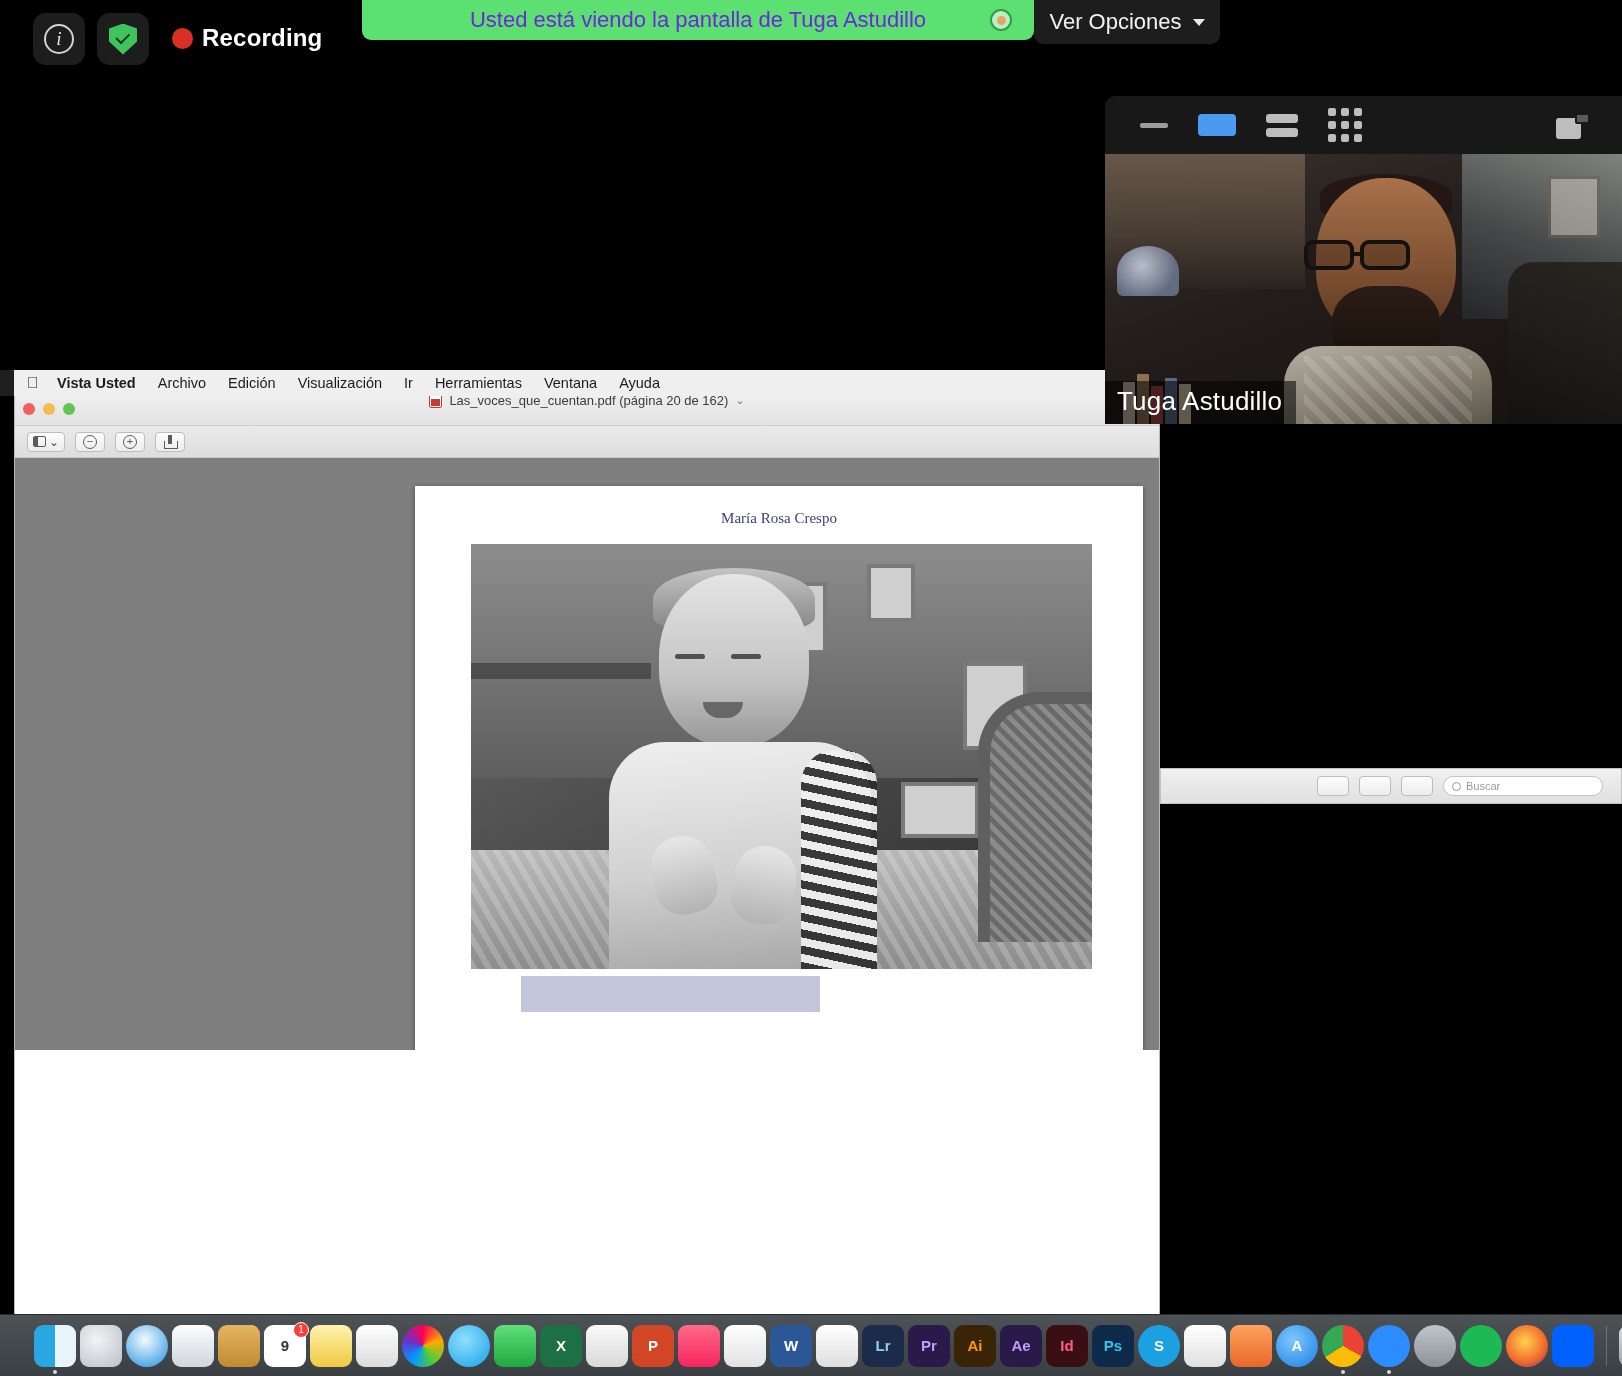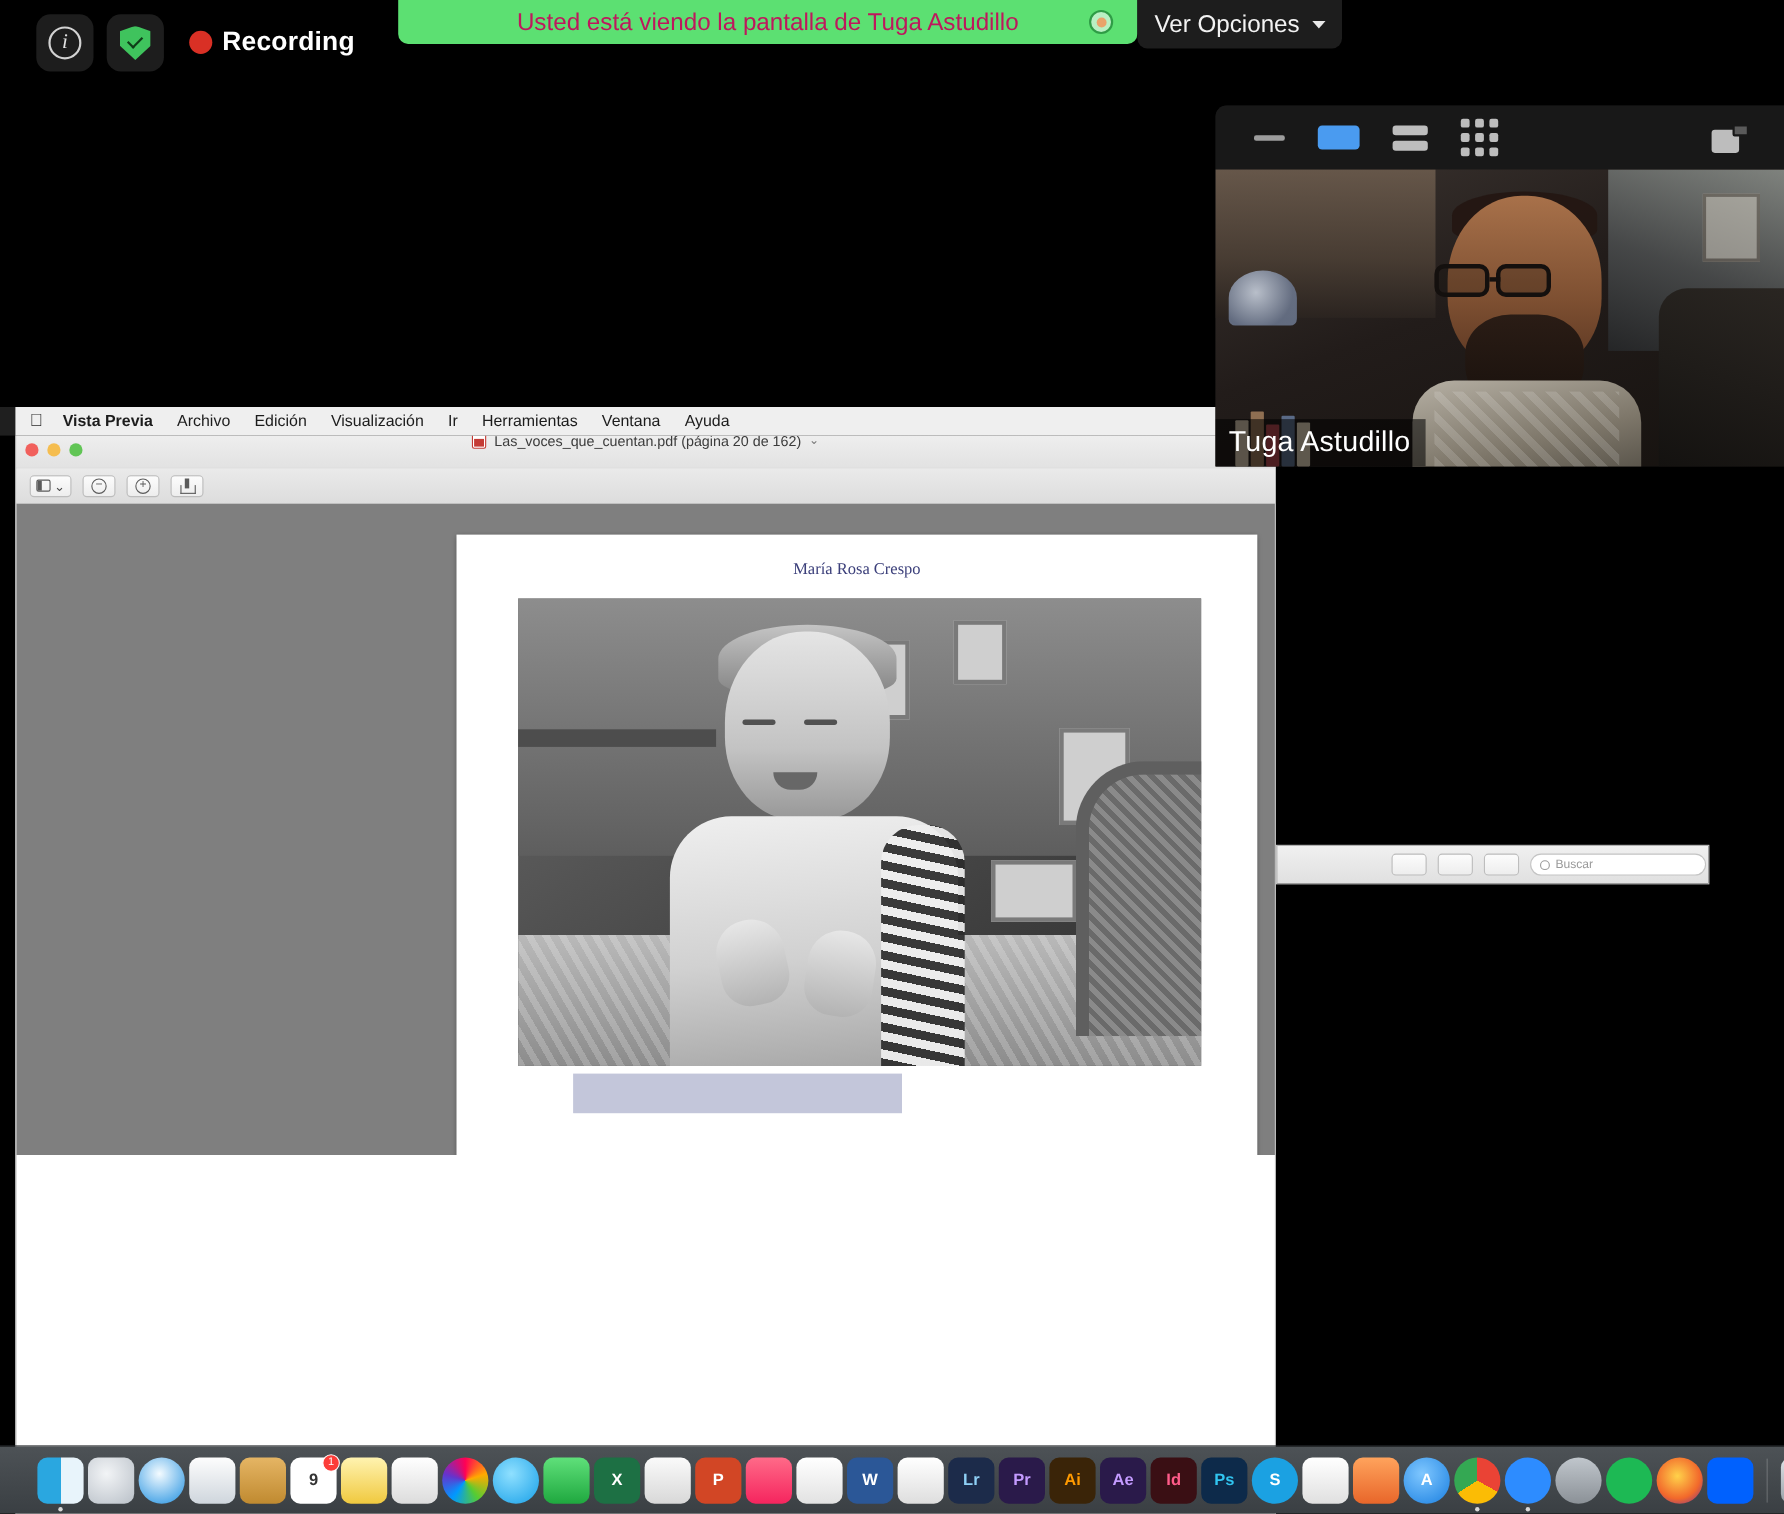--- a/index.html
+++ b/index.html
@@ -19,21 +19,21 @@
                   clip-path:polygon(50% 0%, 100% 16%, 100% 58%, 50% 100%, 0% 58%, 0% 16%);
                   display:flex; align-items:center; justify-content:center; }
   .shield-check { width:13px; height:8px; border-left:2.6px solid #0f3c18; border-bottom:2.6px solid #0f3c18;
                   transform:rotate(-45deg) translate(1px,-2px); }
   .rec-dot { position:absolute; left:172px; top:28px; width:21px; height:21px; border-radius:50%; background:#d93025; }
   .rec-label { position:absolute; left:202px; top:24px; color:#fff; font-size:24px; font-weight:bold; letter-spacing:.2px; }
 
   .share-banner { position:absolute; left:362px; top:0; width:672px; height:40px; background:#5ce072;
                   border-bottom-left-radius:9px; border-bottom-right-radius:9px;
                   display:flex; align-items:center; justify-content:center; gap:0; }
-  .share-text { color:#be185d; font-size:22px; white-space:nowrap; }
+  .share-text { color:#6d28d9; font-size:22px; white-space:nowrap; }
   .share-ind { position:absolute; right:22px; top:9px; width:22px; height:22px; border-radius:50%;
                border:2px solid #2f9c46; background:#b9f0c3; display:flex; align-items:center; justify-content:center; }
   .share-ind i { width:9px; height:9px; border-radius:50%; background:#e9a36a; display:block; }
 
   .opts-box { position:absolute; left:1034px; top:0; width:186px; height:44px; background:#1d1d1d;
               border-bottom-left-radius:9px; border-bottom-right-radius:9px;
               display:flex; align-items:center; justify-content:center; gap:11px; }
   .opts-text { color:#f2f2f2; font-size:22px; }
   .chev-d { width:0;height:0;border-left:6px solid transparent;border-right:6px solid transparent;border-top:7px solid #e8e8e8; }
 
@@ -147,23 +147,23 @@
              background:linear-gradient(180deg,#ece6de,#b9b2a8); }
   .pp-hand.l { left:62px; top:262px; transform:rotate(-12deg); }
   .pp-hand.r { left:142px; top:272px; transform:rotate(9deg); }
   .pp-chair { position:absolute; right:-14px; top:148px; width:128px; height:250px; border-radius:62px 10px 0 0;
               border:12px solid #5f5f5f; border-bottom:none; background:repeating-linear-gradient(45deg,#8a8a8a 0 5px,#6a6a6a 5px 10px); }
   .pdf-hl { position:absolute; left:106px; top:490px; width:299px; height:36px; background:#b8bcd4; opacity:.85; }
   .pdf-pageno { position:absolute; left:0; bottom:26px; width:100%; text-align:center;
                 font-family:"Liberation Serif", serif; font-size:13px; font-weight:bold; color:#222; }
 
   
-  .behind-win { position:absolute; left:1160px; top:398px; width:394px; height:36px;
+  .behind-win { position:absolute; left:1160px; top:398px; width:462px; height:36px;
                 background:linear-gradient(180deg,#f0f0f0,#e0e0e0); border:1px solid #c2c2c2; z-index:8;
-                display:flex; align-items:center; justify-content:flex-end; gap:10px; padding-right:2px; }
+                display:flex; align-items:center; justify-content:flex-end; gap:10px; padding-right:18px; }
   .bw-btn { height:20px; min-width:32px; border:1px solid #bdbdbd; border-radius:4px;
             background:linear-gradient(180deg,#fcfcfc,#ededed); }
   .bw-search { height:20px; width:160px; border:1px solid #c4c4c4; border-radius:10px; background:#fff;
                display:flex; align-items:center; padding-left:8px; gap:5px; font-size:11px; color:#9a9a9a; }
   .bw-mag { width:9px;height:9px;border-radius:50%;border:1.4px solid #9a9a9a; }
 
   
   .dock { position:absolute; left:0; bottom:0; width:1622px; height:62px;
           background:linear-gradient(180deg,#4d5256 0%,#3a3f43 100%); border-top:1px solid #262a2d; z-index:30;
           display:flex; align-items:center; padding:0 34px; gap:4px; }
@@ -188,21 +188,21 @@
     <div class="bw-btn"></div>
     <div class="bw-search">
       <span class="bw-mag"></span>
       <span>Buscar</span>
     </div>
   </div>
 
   <div class="menubar">
     <div class="menubar-inner">
       <div class="mb-apple"></div>
-      <div class="mb-item strong">Vista Previa</div>
+      <div class="mb-item strong">Vista Usted</div>
       <div class="mb-item">Archivo</div>
       <div class="mb-item">Edición</div>
       <div class="mb-item">Visualización</div>
       <div class="mb-item">Ir</div>
       <div class="mb-item">Herramientas</div>
       <div class="mb-item">Ventana</div>
       <div class="mb-item">Ayuda</div>
     </div>
   </div>
 

